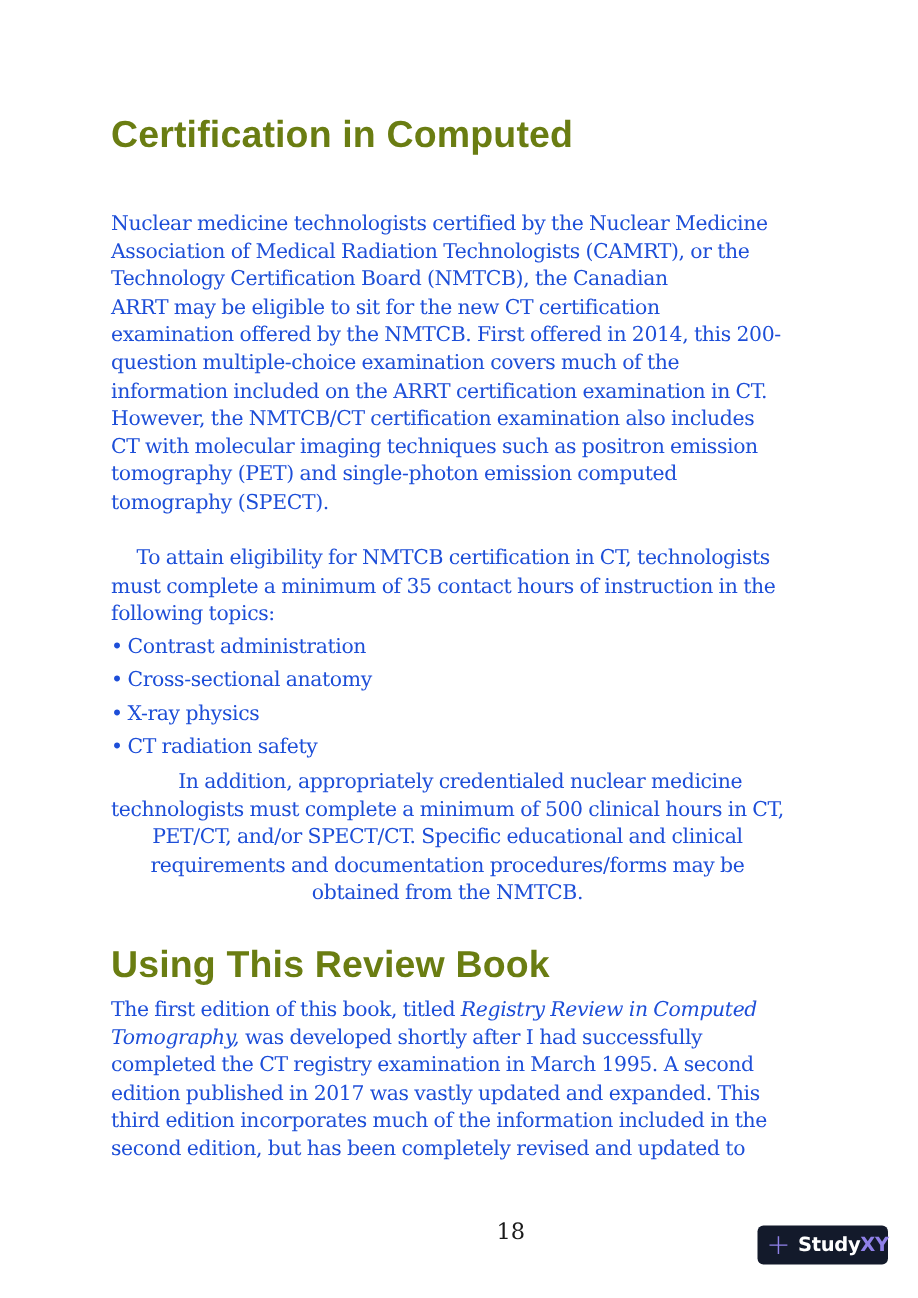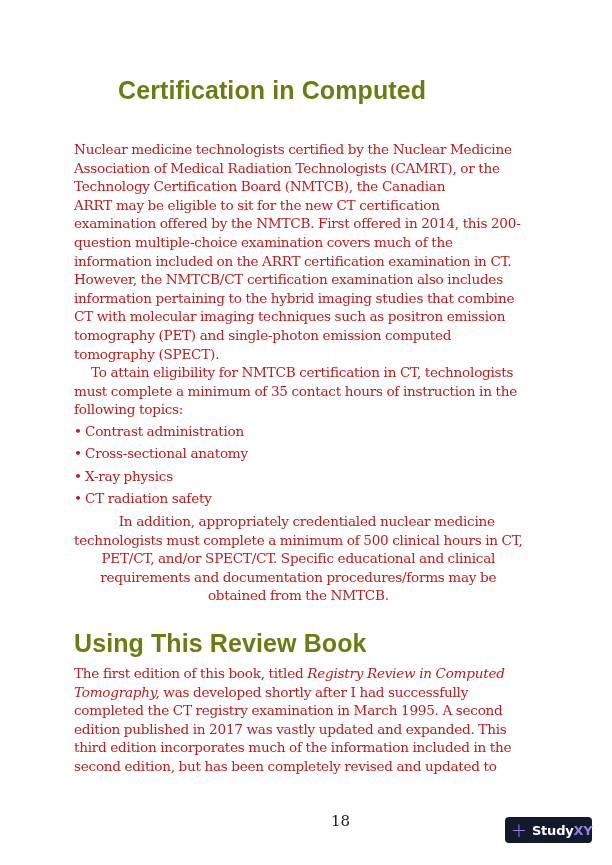--- a/index.html
+++ b/index.html
@@ -26,33 +26,32 @@
       font-size: 25px;
       line-height: 30px;
       margin: 0;
       letter-spacing: 0.1px;
     }
     #h-cert {
       position: absolute;
       top: 75px;
       left: 0;
       width: 400px;
-      margin-left: 44px;
     }
     #h-using {
       position: absolute;
       top: 628px;
       left: 0;
       width: 490px;
     }
     .body-text {
       font-family: "DejaVu Serif", serif;
       font-size: 13.6px;
       line-height: 18.6px;
-      color: #b91c1c;
+      color: #1d4ed8;
       margin: 0;
       letter-spacing: -0.25px;
       word-spacing: -0.3px;
     }
     .line {
       display: block;
       white-space: nowrap;
     }
     .indent {
       padding-left: 17px;
@@ -124,21 +123,20 @@
 
   <p class="body-text" id="para1">
     <span class="line">Nuclear medicine technologists certified by the Nuclear Medicine</span>
     <span class="line">Association of Medical Radiation Technologists (CAMRT), or the</span>
     <span class="line">Technology Certification Board (NMTCB), the Canadian</span>
     <span class="line">ARRT may be eligible to sit for the new CT certification</span>
     <span class="line">examination offered by the NMTCB. First offered in 2014, this 200-</span>
     <span class="line">question multiple-choice examination covers much of the</span>
     <span class="line">information included on the ARRT certification examination in CT.</span>
     <span class="line">However, the NMTCB/CT certification examination also includes</span>
-    <span class="line">information pertaining to the hybrid imaging studies that combine</span>
     <span class="line">CT with molecular imaging techniques such as positron emission</span>
     <span class="line">tomography (PET) and single-photon emission computed</span>
     <span class="line">tomography (SPECT).</span>
   </p>
 
   <p class="body-text" id="para2">
     <span class="line indent">To attain eligibility for NMTCB certification in CT, technologists</span>
     <span class="line">must complete a minimum of 35 contact hours of instruction in the</span>
     <span class="line">following topics:</span>
   </p>

